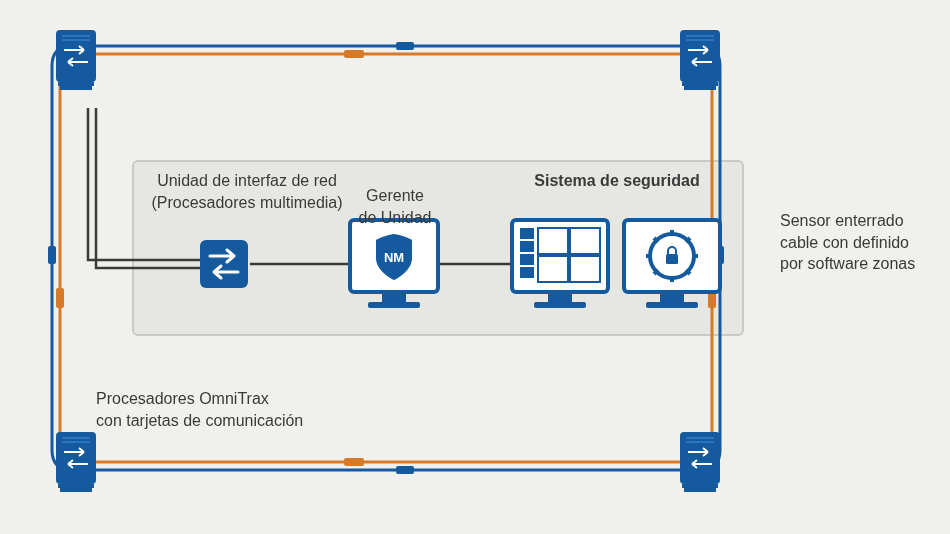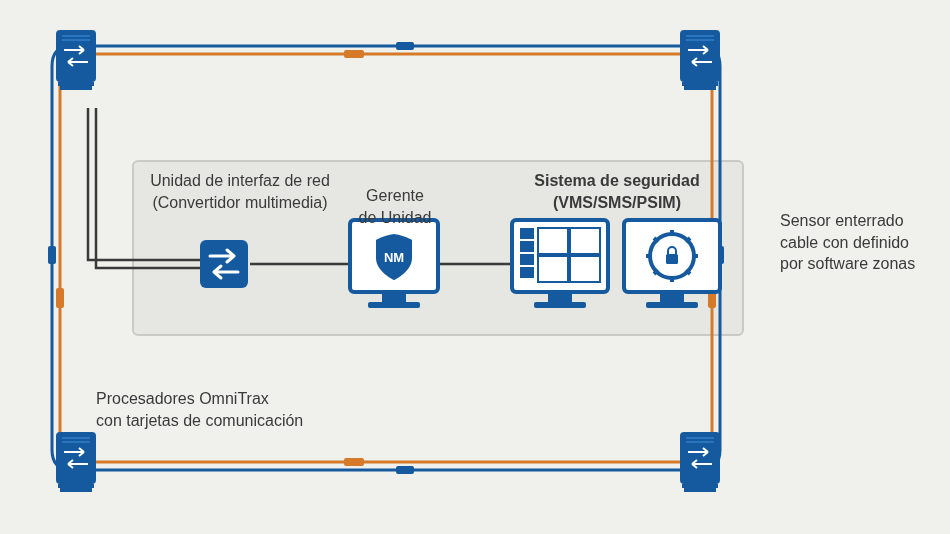--- a/index.html
+++ b/index.html
@@ -167,33 +167,32 @@
       <line x1="686" y1="270" x2="690" y2="274"></line>
       <line x1="690" y1="238" x2="686" y2="242"></line>
       <line x1="658" y1="270" x2="654" y2="274"></line>
     </g>
 
     <rect x="666" y="254" width="12" height="10" rx="1.5" fill="#155a9e"></rect>
     <path d="M668 254 v-3 a4 4 0 0 1 8 0 v3" fill="none" stroke="#155a9e" stroke-width="2"></path>
   </g>
 </svg>
 
-<div class="label center-label" style="left:140px; top:170px; width:200px;">
+<div class="label center-label" style="left:147px; top:170px; width:200px;">
   <span>Unidad de interfaz de red</span><br>
-  <span>(Convertidor multimedia)</span>
+  <span>(Procesadores multimedia)</span>
 </div>
 
 <div class="label center-label" style="left:350px; top:185px; width:90px;">
   <span>Gerente</span><br>
   <span>de Unidad</span>
 </div>
 
 <div class="label center-label" style="left:510px; top:170px; width:214px;font-weight:bold;">
   <span>Sistema de seguridad</span><br>
-  <span>(VMS/SMS/PSIM)</span>
 </div>
 
 <div class="label" style="left:96px; top:388px; width:260px;">
   <span>Procesadores OmniTrax</span><br>
   <span>con tarjetas de comunicación</span>
 </div>
 
 <div class="label" style="left:780px; top:210px; width:160px;">
   <span>Sensor enterrado</span><br>
   <span>cable con definido</span><br>

